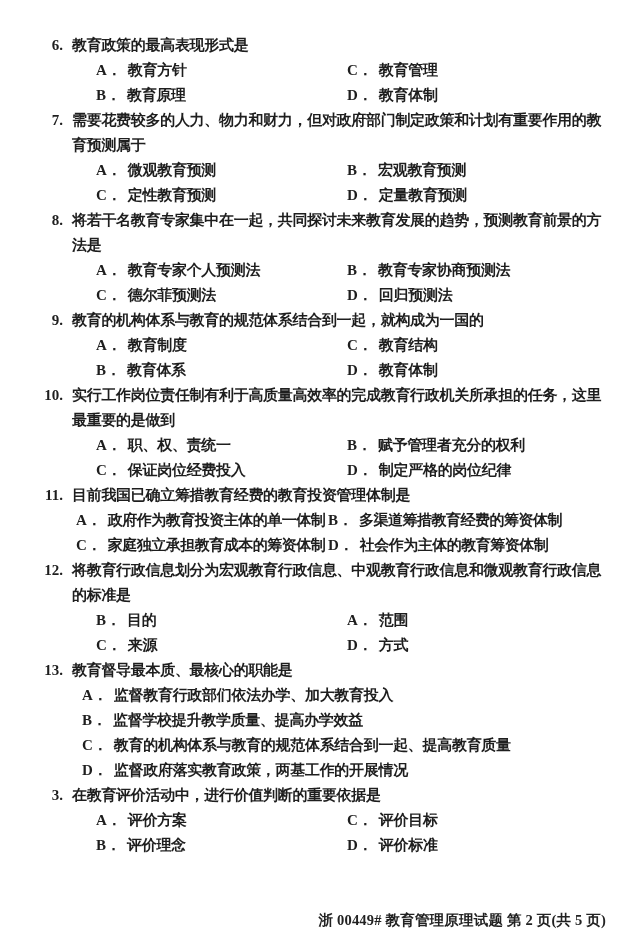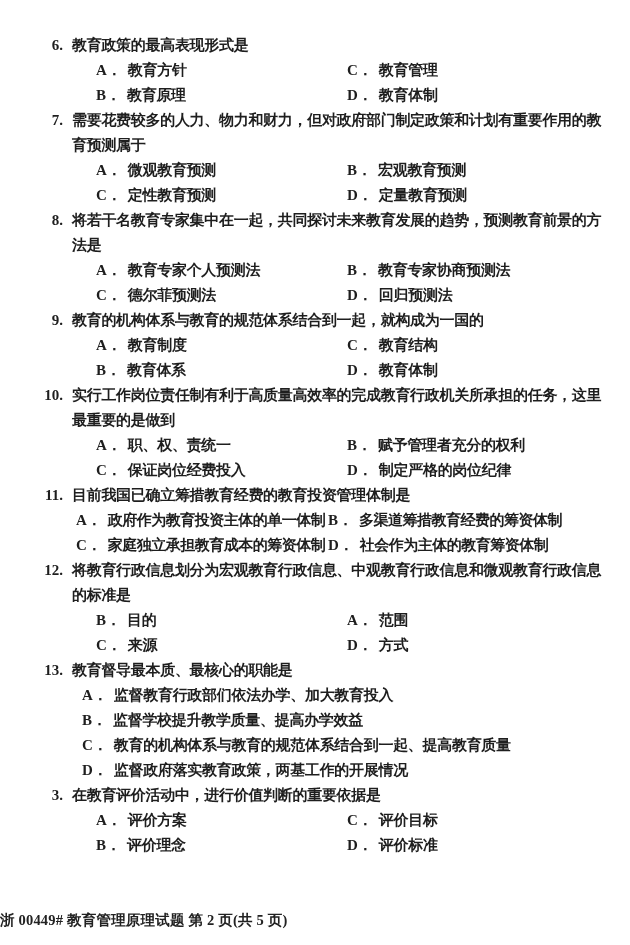--- a/index.html
+++ b/index.html
@@ -42,21 +42,21 @@
     letter-spacing:-0.5px;
   }
   .options.stacked { margin-left:10px; }
   .option { white-space:nowrap; }
   .olabel { display:inline-block; margin-right:6px; letter-spacing:0; }
   .footer {
     position:absolute;
     top:909px; left:0;
     width:630px;
     padding-right:24px;
-    text-align:left;
+    text-align:right;
     font-size:14.5px;
     line-height:22px;
     letter-spacing:0.2px;
     font-weight:600;
     color:#222222;
   }
 </style>
 </head>
 <body>
 

